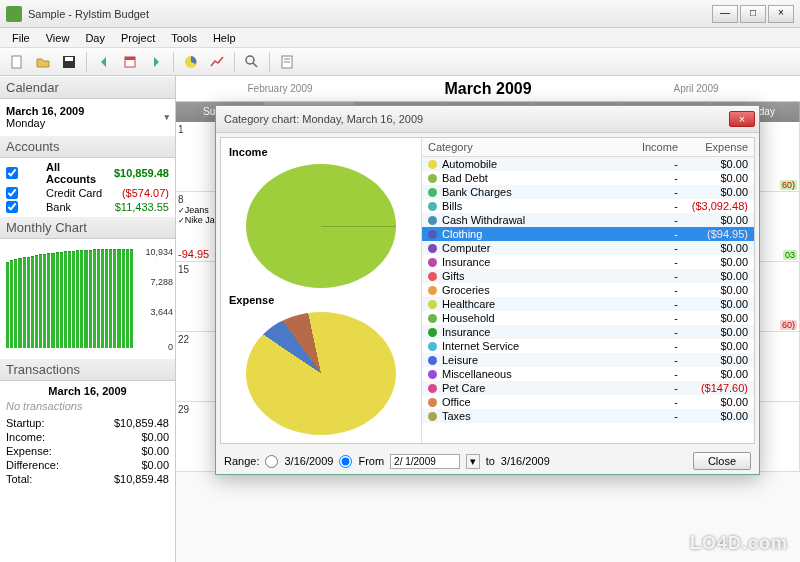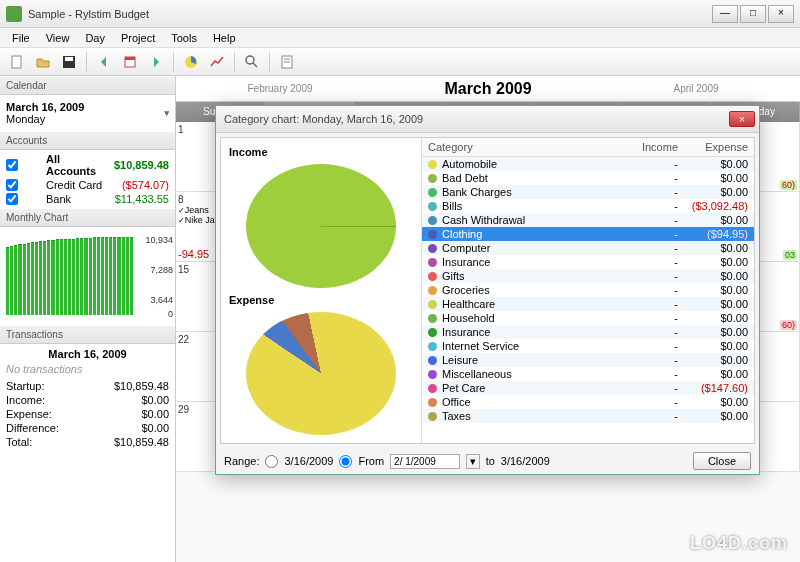--- a/index.html
+++ b/index.html
@@ -14,35 +14,35 @@
 .menubar { height: 20px; background: #f4f4f4; border-bottom: 1px solid #ddd; display: flex; align-items: center; padding: 0 4px; }
 .menubar .mi { padding: 2px 8px; cursor: pointer; }
 
 .toolbar { height: 28px; background: linear-gradient(#fdfdfd,#ececec); border-bottom: 1px solid #ccc; display: flex; align-items: center; padding: 0 6px; gap: 4px; }
 .toolbar .tbtn { width: 22px; height: 22px; border: 1px solid transparent; display: flex; align-items: center; justify-content: center; cursor: pointer; border-radius: 2px; }
 .toolbar .sep { width: 1px; height: 20px; background: #ccc; margin: 0 2px; }
 
 
 .main { display: flex; height: calc(562px - 28px - 20px - 28px); }
 .sidebar { width: 176px; border-right: 1px solid #ccc; display: flex; flex-direction: column; overflow: hidden; }
-.panel-hdr { background: linear-gradient(#f0f0f0,#e4e4e4); border-top: 1px solid #fff; border-bottom: 1px solid #ccc; padding: 3px 6px; font-size: 10px; color: #555; }
+.panel-hdr { background: linear-gradient(#f0f0f0,#e4e4e4); border-top: 1px solid #fff; border-bottom: 1px solid #ccc; padding: 3px 6px; font-size: 13px; color: #555; }
 .cal-date { padding: 6px; font-weight: bold; font-size: 12px; display:flex; justify-content:space-between; align-items:center;}
 .cal-date .sub { font-weight: normal; font-size: 11px; display:block; }
 .dropdown-arrow { font-size:9px; color:#666; cursor:pointer;}
 
 .acct-list { padding: 2px 0; }
 .acct-row { display: flex; align-items: center; padding: 1px 6px; gap: 4px; }
 .acct-row.bold { font-weight: bold; }
 .acct-row .name { flex: 1; margin-left: 24px; }
 .acct-row .bal { text-align: right; }
 .acct-row .bal.neg { color: #c00; }
 .acct-row .bal.pos { color: #008000; }
 .acct-row input[type=checkbox]{ width:12px;height:12px; }
 
-.chart-mini { height: 98px; padding: 4px; position: relative; }
+.chart-mini { height: 119px; padding: 4px; position: relative; }
 .chart-mini .bars { position:absolute; left:6px; right:42px; bottom:10px; top:10px; display:flex; align-items:flex-end; gap:1px; }
 .chart-mini .bars .b { flex:1; background:#2fb92f; border-top:1px solid #1e991e;}
 .chart-mini .ylab { position:absolute; right:2px; font-size:9px; color:#333; }
 
 .trans-panel { padding: 4px 6px; font-size: 10px; }
 .trans-panel .hdr2 { font-weight: bold; text-align: center; font-size:11px; margin-bottom:3px; }
 .trans-panel .notr { color:#999; font-style:italic; margin-bottom:4px;}
 .trans-panel .line { display:flex; justify-content:space-between; padding:1px 0;}
 
 

